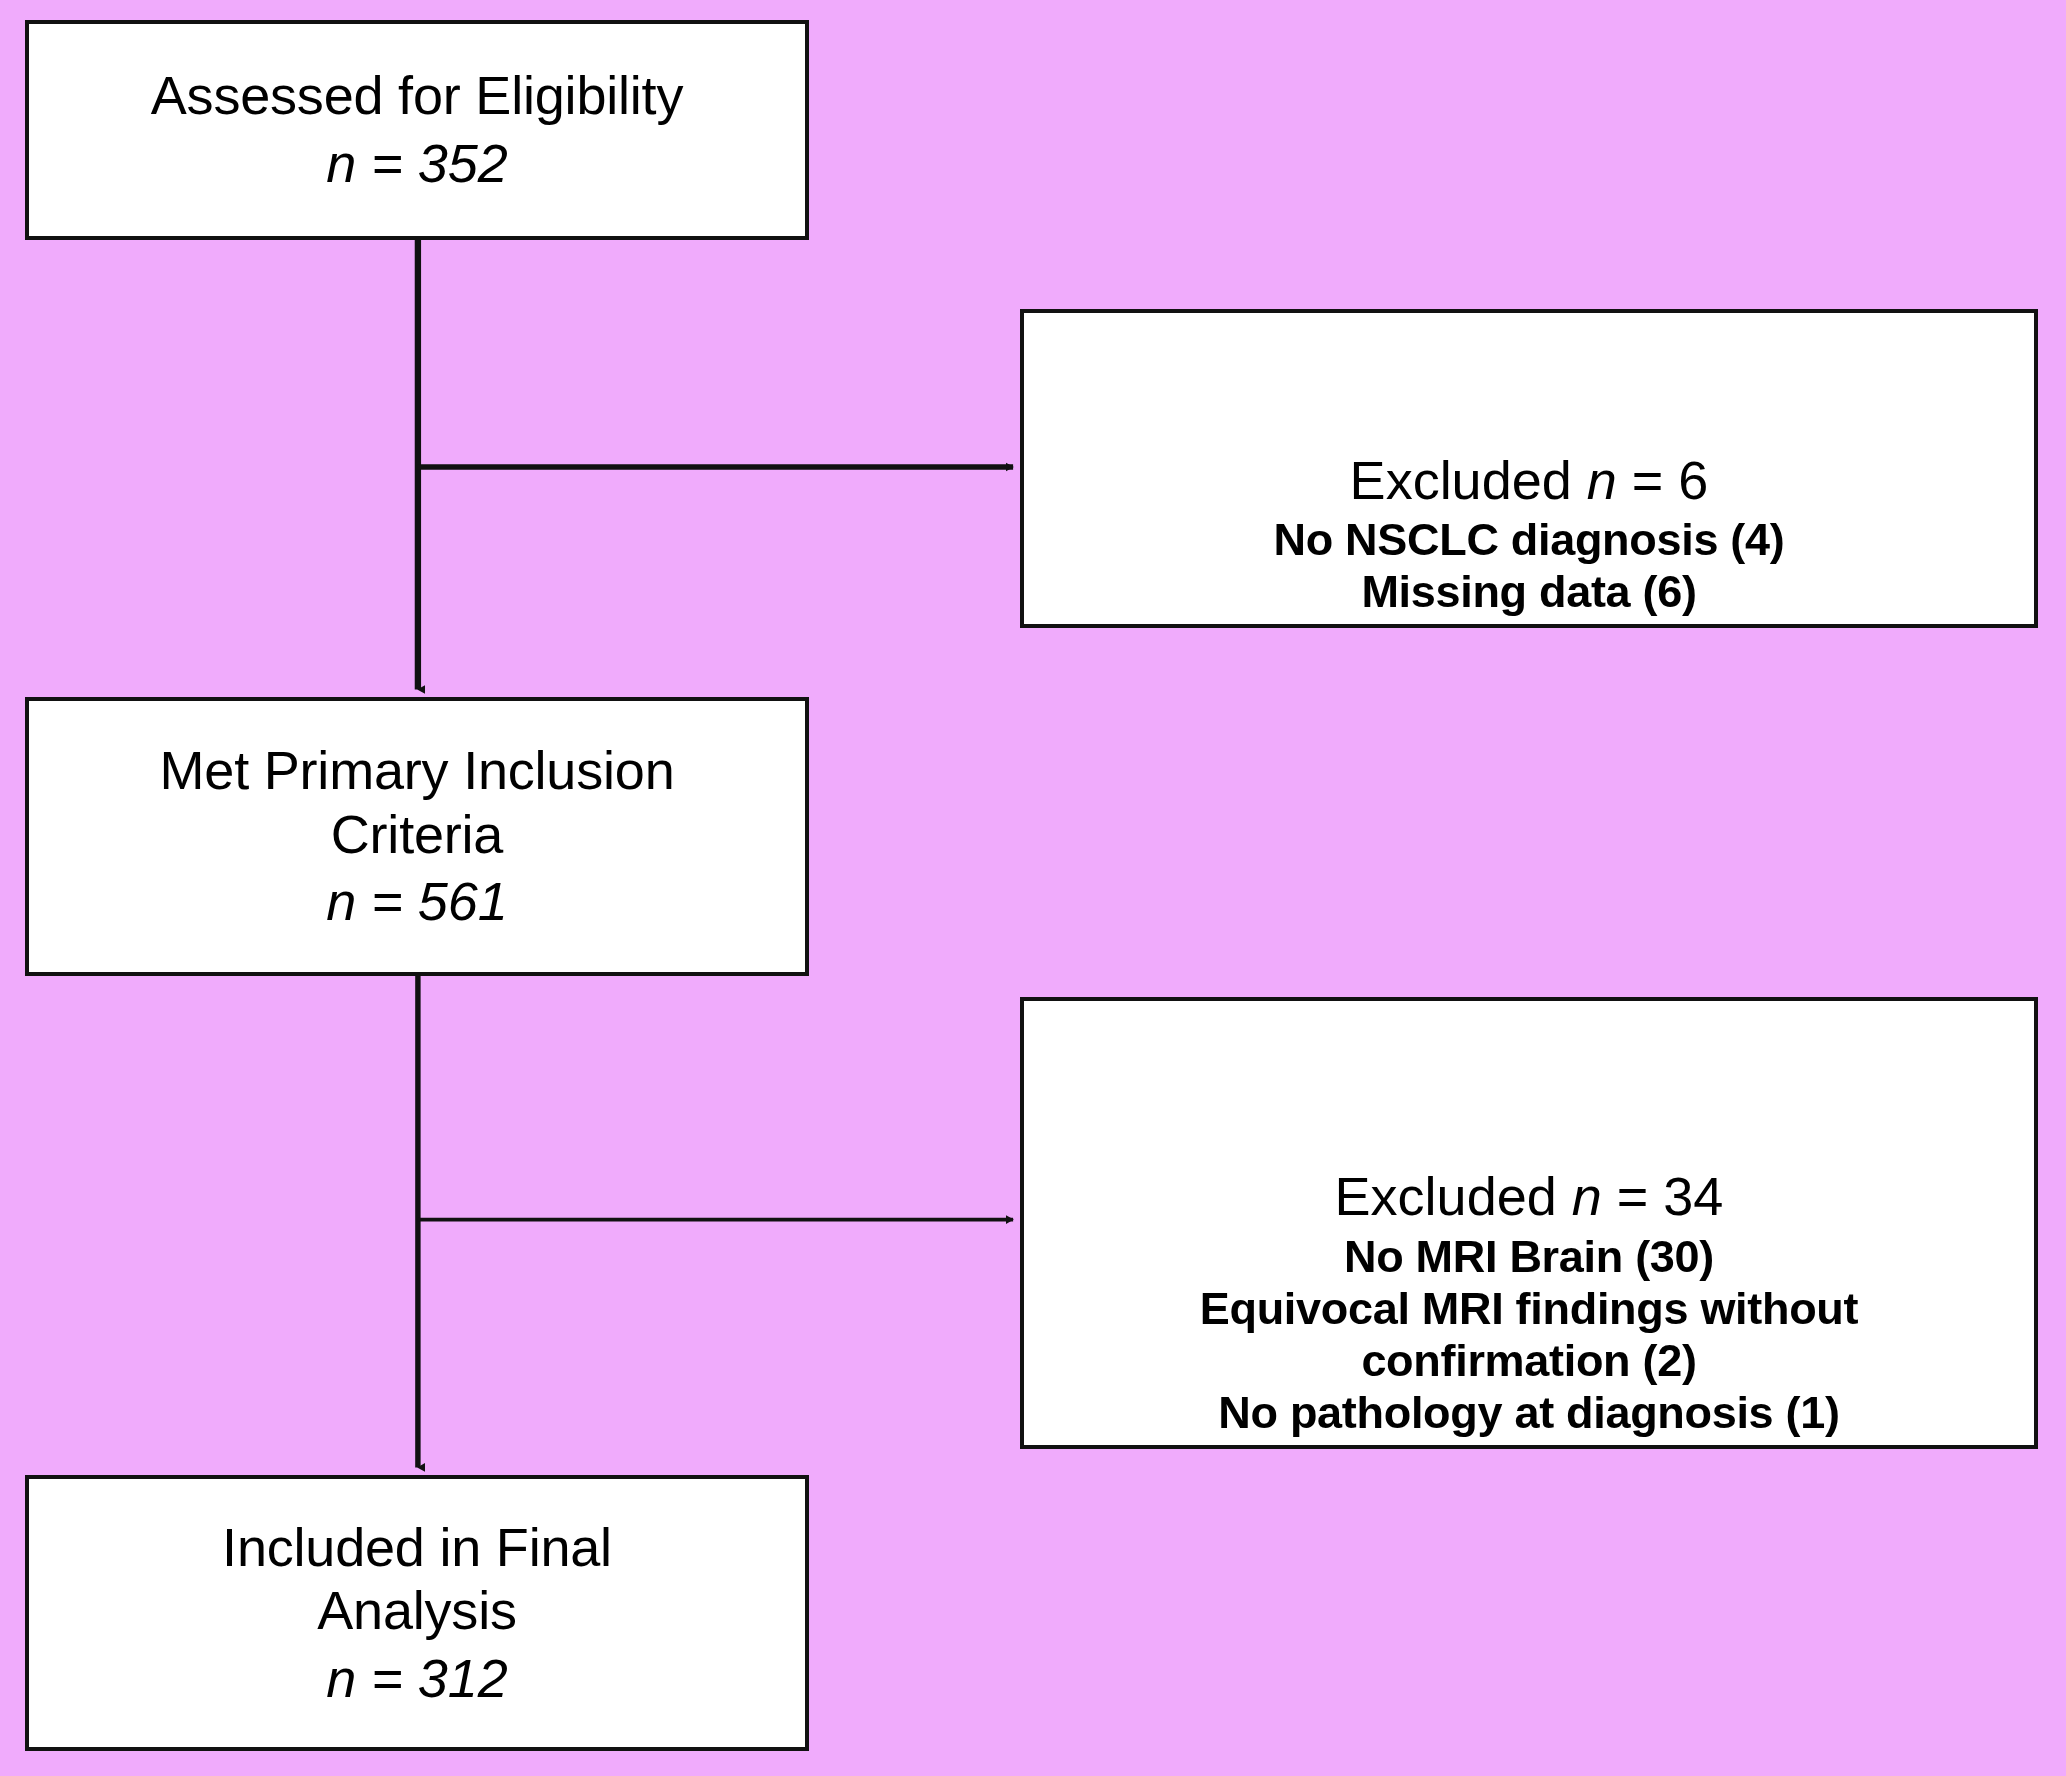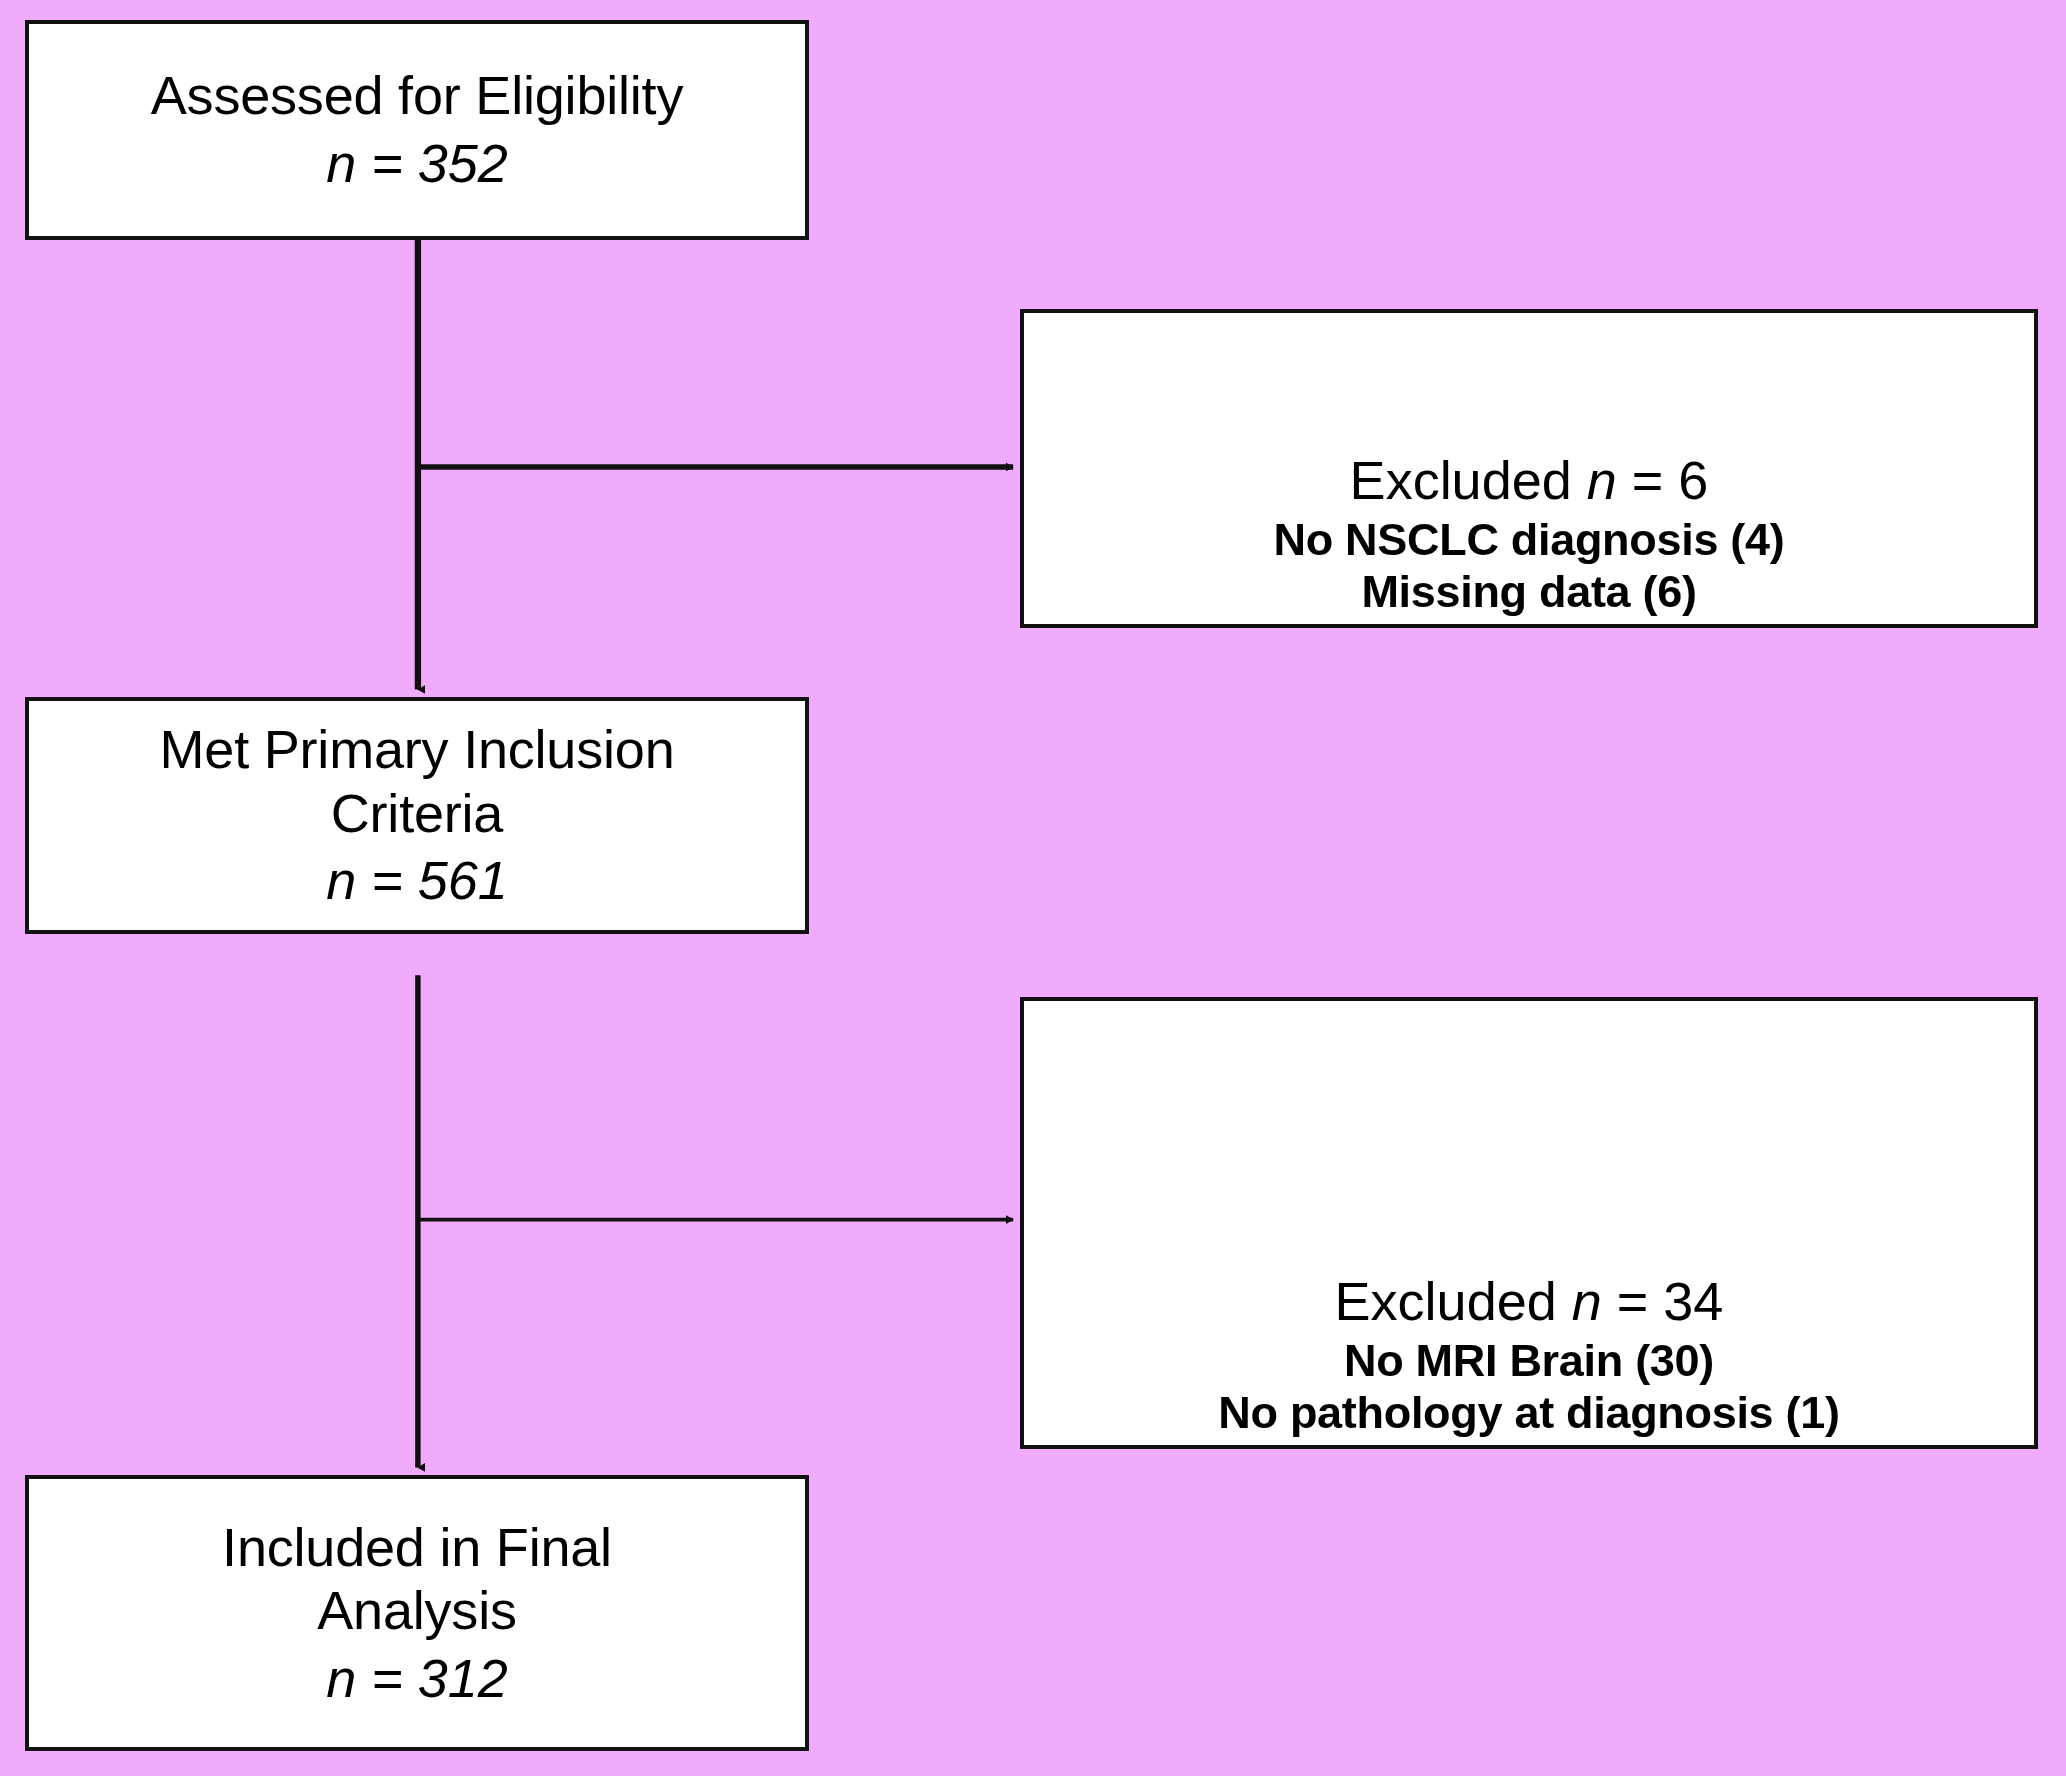--- a/index.html
+++ b/index.html
@@ -43,21 +43,21 @@
     justify-content: center;
     text-align: center;
     line-height: 1.18;
     padding: 5.4px 14.5px;
   }
 
   
   .box-left { left: 25px; width: 784px; }
 
   #box-assessed  { top: 20px;   height: 220px; }
-  #box-met       { top: 697px;  height: 237px; }
+  #box-met       { top: 697px;  height: 279px; }
   #box-included  { top: 1475px; height: 276px; }
 
   
   .box-right { left: 1020px; width: 1018px; justify-content: flex-end; }
 
   #box-excluded-1 { top: 309px;  height: 319px; }
   #box-excluded-2 { top: 997px; height: 452px; }
 
   
   .box-title {
@@ -135,20 +135,22 @@
 
   <div class="flow-box box-left" id="box-met">
     <div class="box-title">Met Primary Inclusion
 Criteria</div>
     <div class="box-count">n = 561</div>
   </div>
 
   <div class="flow-box box-right" id="box-excluded-2">
     <div class="excl-heading"><span>Excluded </span><span class="excl-n">n</span><span> = 34</span></div>
     <div class="excl-reason">No MRI Brain (30)</div>
+    <div class="excl-reason">Equivocal MRI findings without
+confirmation (2)</div>
     <div class="excl-reason">No pathology at diagnosis (1)</div>
   </div>
 
   <div class="flow-box box-left" id="box-included">
     <div class="box-title">Included in Final
 Analysis</div>
     <div class="box-count">n = 312</div>
   </div>
 
 </div>

